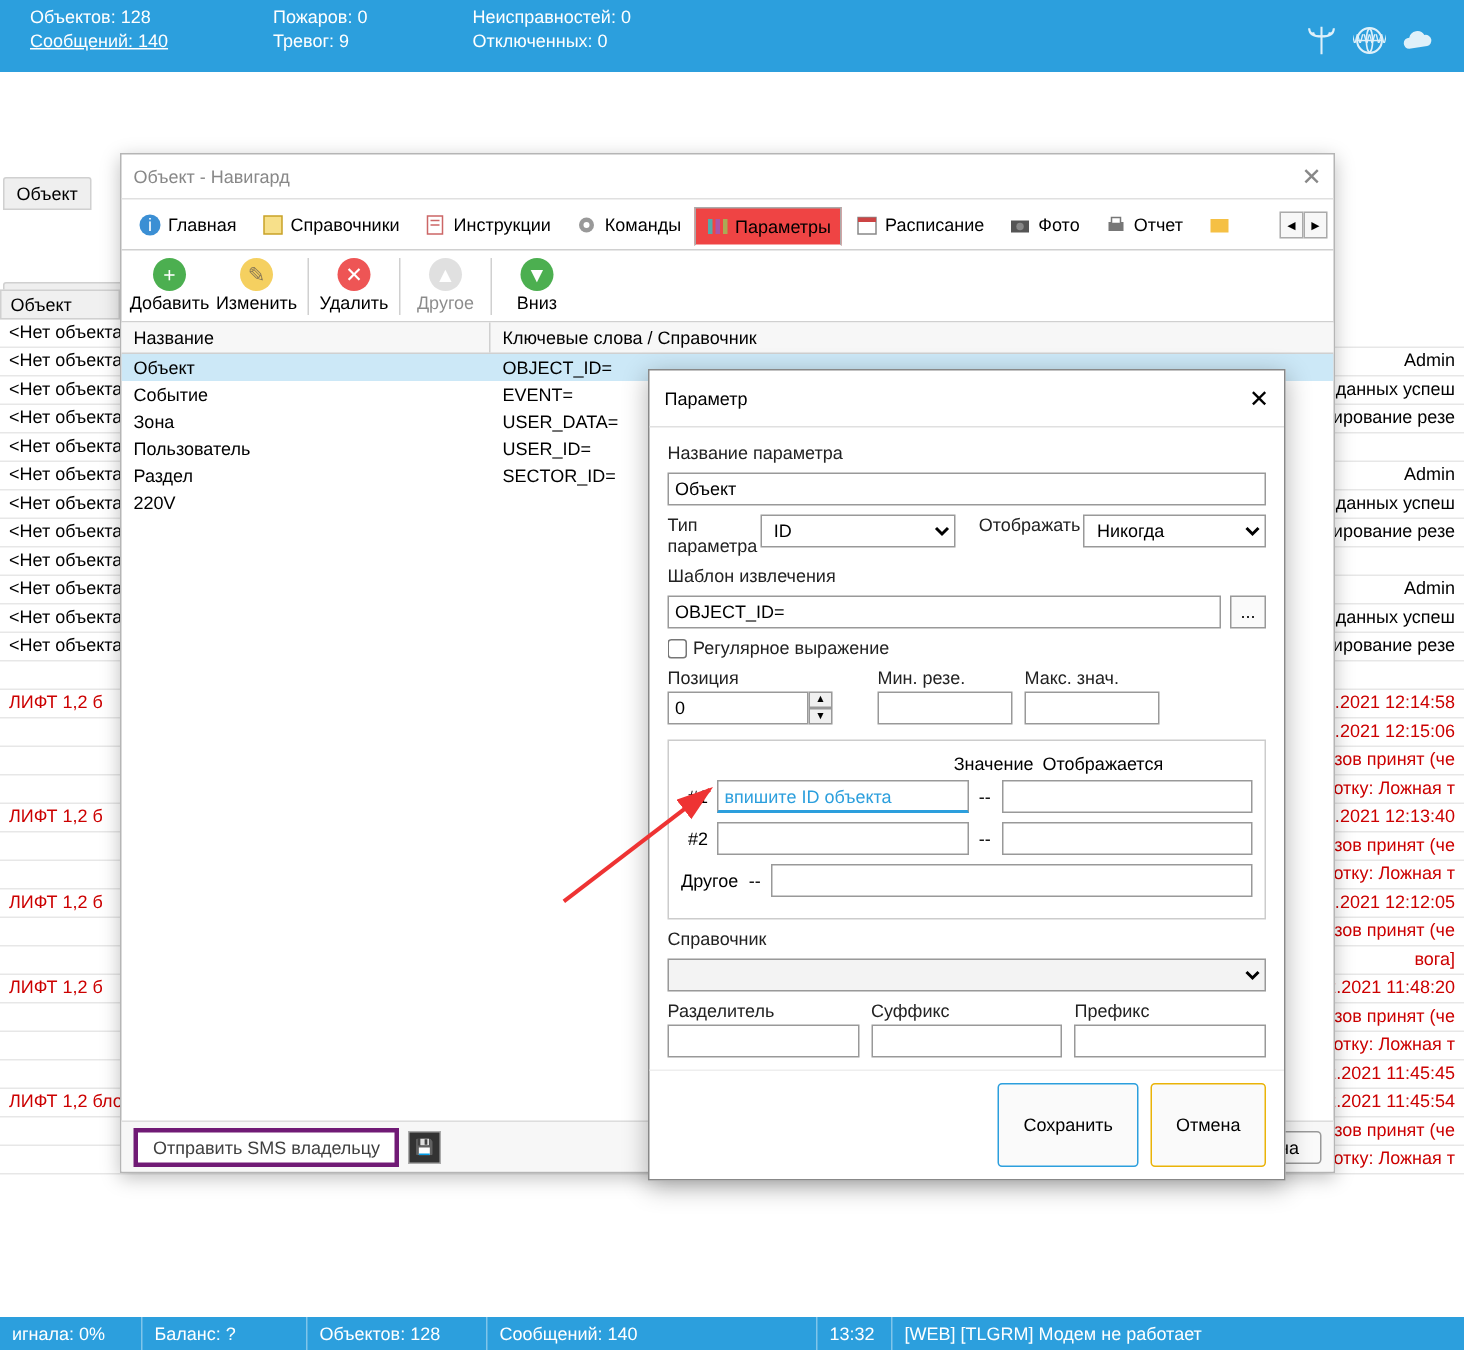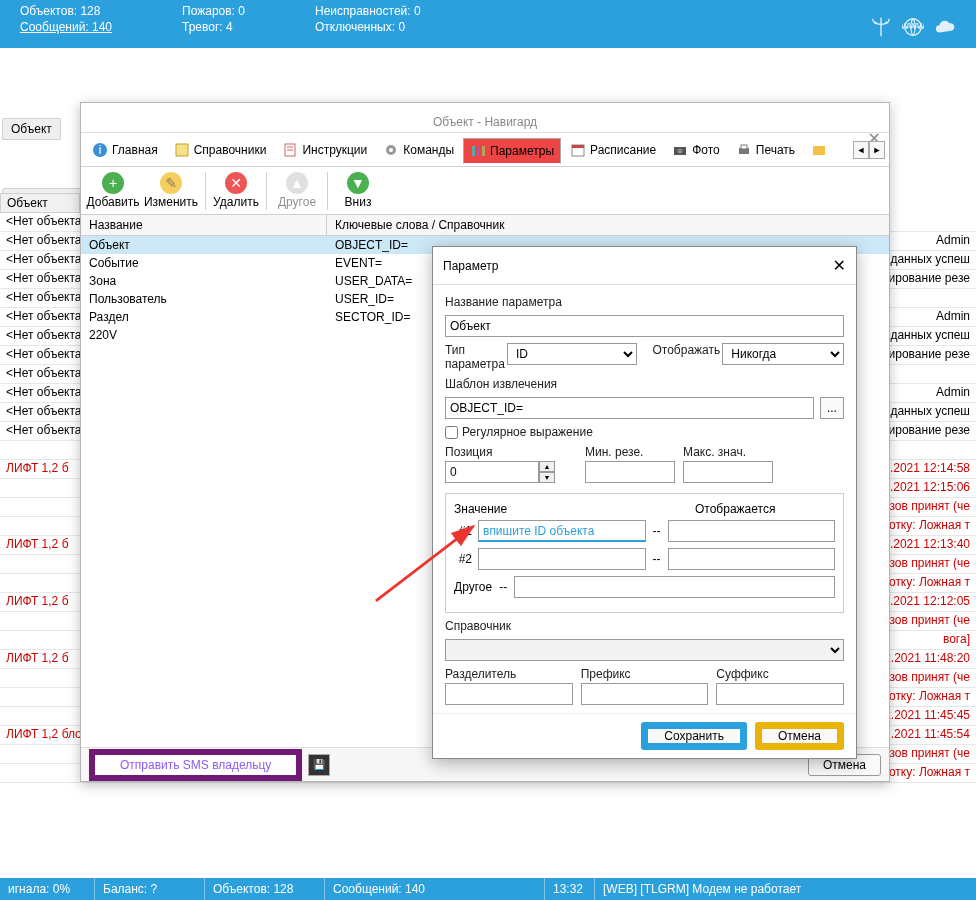--- a/index.html
+++ b/index.html
@@ -21,21 +21,21 @@
 
 .bg-grid { position: absolute; top: 145px; left: 0; width: 976px; }
 .bg-grid .hdr { background: #f0f0f0; border: 1px solid #d0d0d0; padding: 2px 6px; font-weight: normal; }
 .bg-grid .row { border-bottom: 1px solid #e7e7e7; height: 19px; padding: 1px 6px; white-space: nowrap; overflow: hidden; display: flex; justify-content: space-between; }
 .bg-grid .red { color: #c00; }
 .bg-grid .right { color: #000; }
 .bg-grid .red-right { color: #c00; text-align: right; }
 
 
 .win { position: absolute; left: 80px; top: 102px; width: 810px; height: 680px; background: #fff; border: 1px solid #b5b5b5; box-shadow: 0 3px 12px rgba(0,0,0,0.25); }
-.win-title { height: 30px; display: flex; align-items: center; padding: 12px 8px; color: #888; font-size: 13px; border-bottom: 1px solid #e0e0e0; flex-direction: column; }
+.win-title { height: 30px; display: flex; align-items: center; padding: 0 8px; color: #888; font-size: 13px; border-bottom: 1px solid #e0e0e0; }
 .win-title .close { margin-left: auto; font-size: 16px; color: #888; cursor: pointer; }
 
 .win-tabs { display: flex; align-items: center; height: 34px; border-bottom: 1px solid #d0d0d0; padding: 0 4px; gap: 2px; }
 .win-tabs .tab { display: flex; align-items: center; gap: 4px; padding: 4px 6px; border: 1px solid transparent; cursor: pointer; }
 .win-tabs .tab.active { border: 1px solid #aaa; background: #ef4444; border-bottom-color: #fff; position: relative; top: 1px; }
 .win-tabs .tab img, .win-tabs .tab .ico { width: 16px; height: 16px; }
 .win-tabs .scroll { margin-left: auto; display: flex; }
 .win-tabs .scroll button { width: 16px; height: 18px; border: 1px solid #aaa; background: #f7f7f7; font-size: 9px; cursor: pointer; }
 
 .toolbar { display: flex; align-items: center; height: 48px; border-bottom: 1px solid #d0d0d0; padding: 0 4px; gap: 2px; }
@@ -50,21 +50,21 @@
 .list-hdr .c2 { flex: 1; padding: 3px 8px; }
 
 .list-body { height: 500px; overflow: auto; position: relative; }
 .list-row { display: flex; height: 18px; align-items: center; cursor: pointer; }
 .list-row .c1 { width: 246px; padding: 0 8px; }
 .list-row .c2 { flex: 1; padding: 0 8px; }
 .list-row.sel { background: #cce8f7; }
 
 .win-footer { position: absolute; left: 0; bottom: 0; width: 100%; height: 34px; border-top: 1px solid #ddd; display: flex; align-items: center; padding: 0 8px; gap: 6px; background: #f7f7f7; }
 .win-footer button { padding: 3px 14px; border: 1px solid #999; background: #fafafa; border-radius: 3px; cursor: pointer; }
-.win-footer .sms { border: 6px solid #701a75; padding: 3px 25px; background: #fff; color: #8b5cf6; }
+.win-footer .sms { border: 3px solid #701a75; padding: 3px 10px; background: #fff; color: #404040; }
 .win-footer .iconb { width: 22px; height: 22px; border: 1px solid #aaa; background: #333; color:#fff; font-size:10px; display:flex;align-items:center;justify-content:center; }
 
 
 .dlg { position: absolute; left: 432px; top: 246px; width: 425px; background: #fff; border: 1px solid #888; box-shadow: 0 4px 16px rgba(0,0,0,0.3); }
 .dlg-title { height: 38px; display: flex; align-items: center; padding: 0 10px; font-size: 13px; border-bottom: 1px solid #e0e0e0; }
 .dlg-title .close { margin-left: auto; font-size: 16px; cursor: pointer; }
 .dlg-body { padding: 10px 12px 8px 12px; display: flex; flex-direction: column; gap: 6px; }
 .dlg-body label { font-size: 12px; color: #222; }
 .dlg-body input[type=text], .dlg-body select { width: 100%; border: 1px solid #999; padding: 2px 4px; height: 22px; background:#fff; }
 .dlg-body .row2 { display: flex; gap: 16px; }
@@ -72,24 +72,24 @@
 .dlg-body .row3 { display: flex; gap: 8px; }
 .dlg-body .row3 > div { display: flex; flex-direction: column; gap: 2px; }
 .dlg-body .chk { display: flex; align-items: center; gap: 4px; }
 .dlg-body .grp { border: 1px solid #ccc; padding: 8px; margin-top: 4px; }
 .dlg-body .val-row { display: flex; align-items: center; gap: 6px; margin-bottom: 6px; }
 .dlg-body .val-row .num { width: 18px; text-align: right; }
 .dlg-body .val-row input { flex: 1; }
 .dlg-body .val-row .dash { width: 10px; text-align: center; }
 .dlg-body .val-row .disp { width: 130px; }
 .dlg-body .val-hdr { display: flex; gap: 6px; margin-bottom: 4px; }
-.dlg-body .val-hdr .h1 { flex: 1; }
+.dlg-body .val-hdr .h1 { flex: 1; text-align: right; }
 .dlg-body .val-hdr .h2 { width: 140px; }
 .dlg-btns { padding: 8px 12px; display: flex; justify-content: flex-end; gap: 8px; border-top: 1px solid #eee; }
-.dlg-btns button { padding: 0 16px; border: 7px solid #eab308; background: #fafafa; border-radius: 3px; cursor: pointer; }
+.dlg-btns button { padding: 20px 16px; border: 1px solid #eab308; background: #fafafa; border-radius: 3px; cursor: pointer; }
 .dlg-btns button.primary { border-color: #2c9fdd; }
 
 .dotbtn { width: 26px; height: 22px; border: 1px solid #999; background: #fafafa; cursor: pointer; }
 .spin { display:flex; }
 .spin input { width: 80px; }
 .spin .spinbtns { display:flex; flex-direction:column; }
 .spin .spinbtns button { width:16px; height:11px; border:1px solid #999; background:#f0f0f0; font-size:7px; padding:0; line-height:1; }
 
 
 .arrow { position: absolute; left: 355px; top: 410px; width: 160px; height: 200px; pointer-events: none; }
@@ -103,21 +103,21 @@
 </head>
 <body>
 
 <div class="top-status">
   <div class="col">
     <span>Объектов: 128</span>
     <a href="#">Сообщений: 140</a>
   </div>
   <div class="col">
     <span>Пожаров: 0</span>
-    <span>Тревог: 4</span>
+    <span>Тревог: 9</span>
   </div>
   <div class="col">
     <span>Неисправностей: 0</span>
     <span>Отключенных: 0</span>
   </div>
   <div class="icons">
     <svg viewBox="0 0 24 24">
         <path d="M12 2v20M6 6c0 3 3 3 6 3s6 0 6-3M3 3c0 5 4 6 9 6s9-1 9-6" stroke="#fff" fill="none" stroke-width="1.5"></path>
       </svg>
     <svg viewBox="0 0 24 24">
@@ -327,21 +327,21 @@
         </span>
         <span>Фото</span>
       </div>
     <div class="tab">
         <span class="ico">
           <svg viewBox="0 0 16 16">
             <rect x="3" y="6" width="10" height="6" fill="#777"></rect>
             <rect x="5" y="3" width="6" height="4" fill="#fff" stroke="#777"></rect>
           </svg>
         </span>
-        <span>Печать</span>
+        <span>Отчет</span>
       </div>
     <div class="tab">
         <span class="ico">
           <svg viewBox="0 0 16 16">
             <rect x="2" y="4" width="12" height="9" fill="#f5c044"></rect>
           </svg>
         </span>
       </div>
     <div class="scroll">
       <button>◄</button>
@@ -492,25 +492,25 @@
 
     <label>Справочник</label>
     <select style="background:#f3f3f3"><option></option></select>
 
     <div class="row3" style="">
       <div style="flex:1">
         <label>Разделитель</label>
         <input type="text" style="">
       </div>
       <div style="flex:1">
+        <label>Суффикс</label>
+        <input type="text" style="">
+      </div>
+      <div style="flex:1">
         <label>Префикс</label>
-        <input type="text" style="">
-      </div>
-      <div style="flex:1">
-        <label>Суффикс</label>
         <input type="text" style="">
       </div>
     </div>
   </div>
   <div class="dlg-btns">
     <button class="primary">Сохранить</button>
     <button>Отмена</button>
   </div>
 </div>
 

